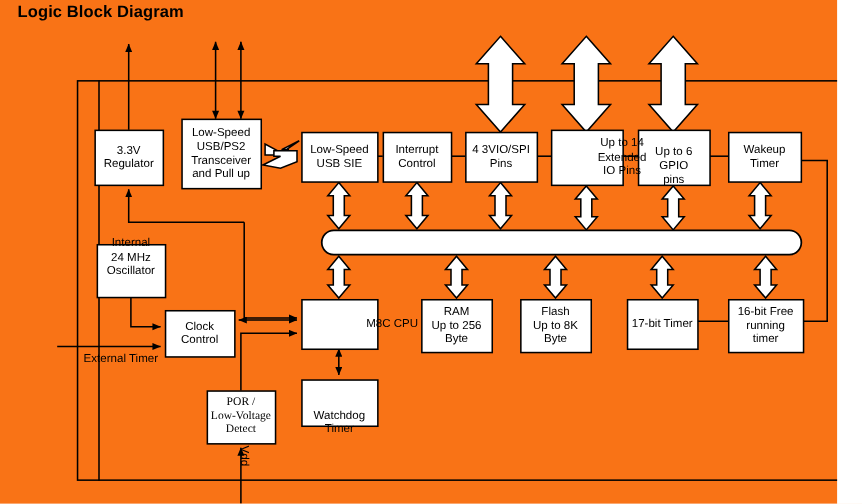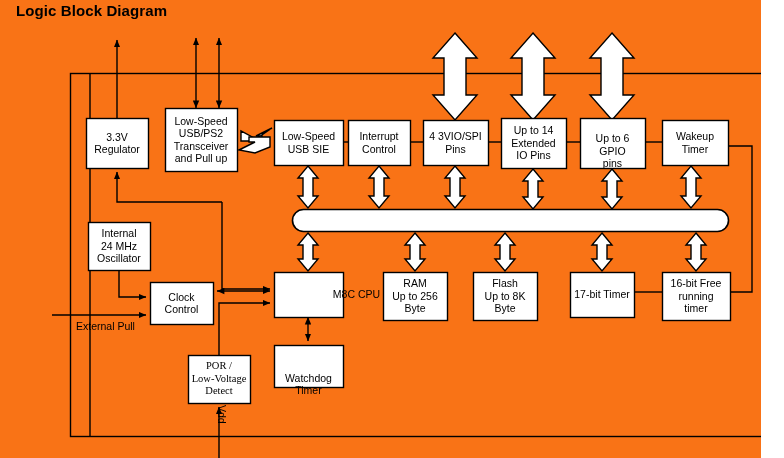--- a/index.html
+++ b/index.html
@@ -170,30 +170,30 @@
       </div>
       <div class="blk-label" style="left: 274px; top: 120px; width: 69px; height: 45px;">
         <span>Low-Speed<br>USB SIE</span>
       </div>
       <div class="blk-label" style="left: 348px; top: 120px; width: 62px; height: 45px;">
         <span>Interrupt<br>Control</span>
       </div>
       <div class="blk-label" style="left: 423px; top: 120px; width: 65px; height: 45px;">
         <span>4 3VIO/SPI<br>Pins</span>
       </div>
-      <div class="blk-label" style="left: 501px; top: 118px; width: 65px; height: 50px;">
+      <div class="blk-label" style="left: 501px; top: 118px; width: 65px; height: 50px; padding-left: 32px;">
         <span>Up to 14<br>Extended<br>IO Pins</span>
       </div>
       <div class="blk-label" style="left: 580px; top: 126px; width: 65px; height: 50px;">
         <span>Up to 6<br>GPIO<br>pins</span>
       </div>
       <div class="blk-label" style="left: 662px; top: 120px; width: 66px; height: 45px;">
         <span>Wakeup<br>Timer</span>
       </div>
-      <div class="blk-label" style="left: 88px; top: 222px; width: 62px; height: 48px; align-items: center;">
+      <div class="blk-label" style="left: 88px; top: 210px; width: 62px; height: 48px; align-items: center;">
         <span>Internal<br>24 MHz<br>Oscillator</span>
       </div>
       <div class="blk-label" style="left: 150px; top: 282px; width: 63px; height: 42px;">
         <span>Clock<br>Control</span>
       </div>
       <div class="blk-label" style="left: 274px; top: 272px; width: 69px; height: 45px; padding-left: 48px;">
         <span>M8C CPU</span>
       </div>
       <div class="blk-label" style="left: 274px; top: 363px; width: 69px; height: 42px;">
         <span>Watchdog<br>Timer</span>
@@ -206,17 +206,17 @@
       </div>
       <div class="blk-label" style="left: 473px; top: 272px; width: 64px; height: 48px; justify-content: center;">
         <span>Flash<br>Up to 8K<br>Byte</span>
       </div>
       <div class="blk-label" style="left: 570px; top: 272px; width: 64px; height: 45px;">
         <span>17-bit Timer</span>
       </div>
       <div class="blk-label" style="left: 662px; top: 272px; width: 68px; height: 48px;">
         <span>16-bit Free<br>running<br>timer</span>
       </div>
-      <div class="free-label" style="left: 76px; top: 320px;">External Pull</div>
+      <div class="free-label" style="left: 76px; top: 320px;">External Timer</div>
       <div class="vert-label" style="left: 228px; top: 405px;">Vdd</div>
     </div>
 
 </div>
 
 </body></html>

